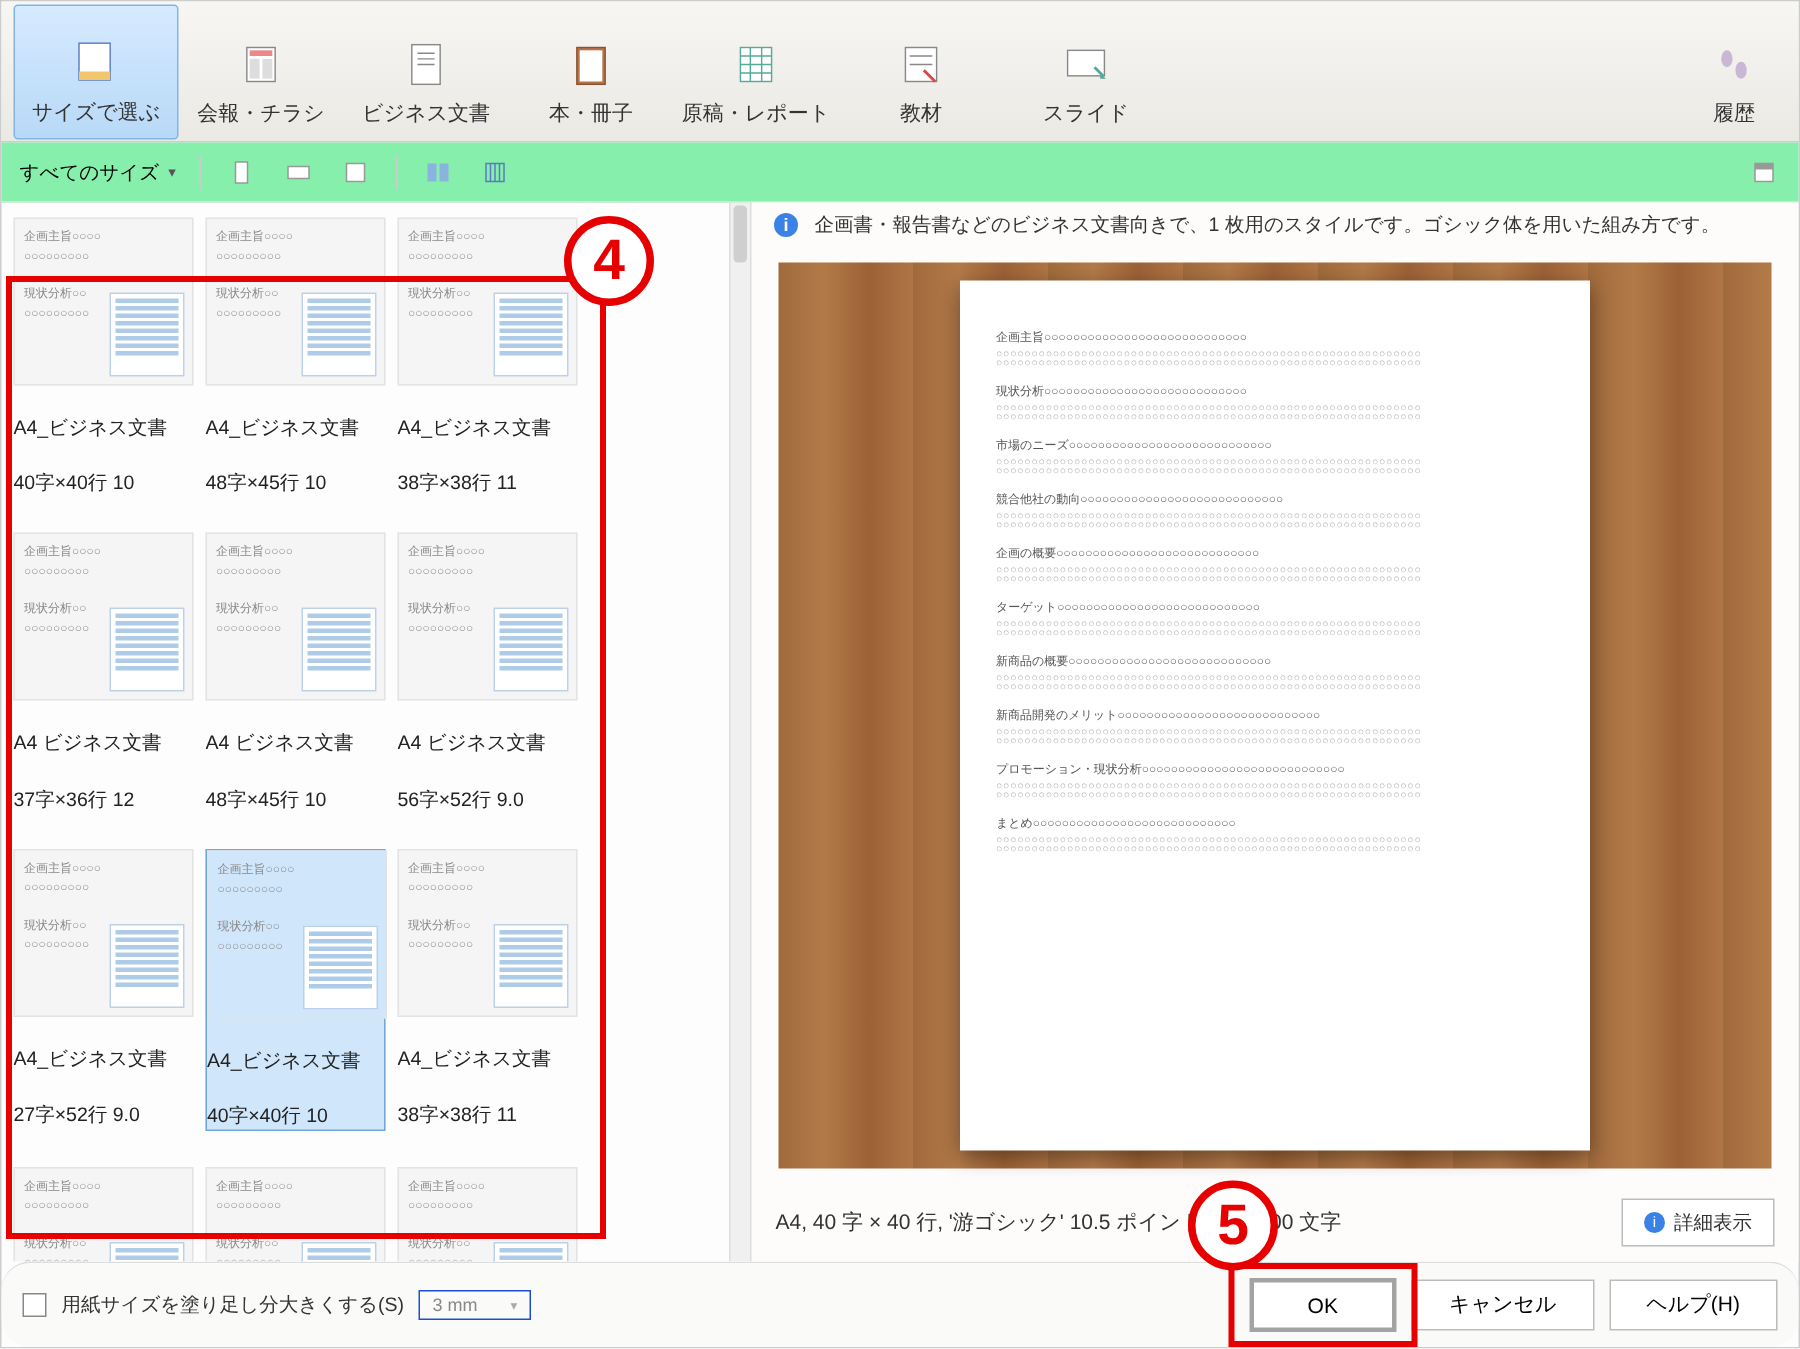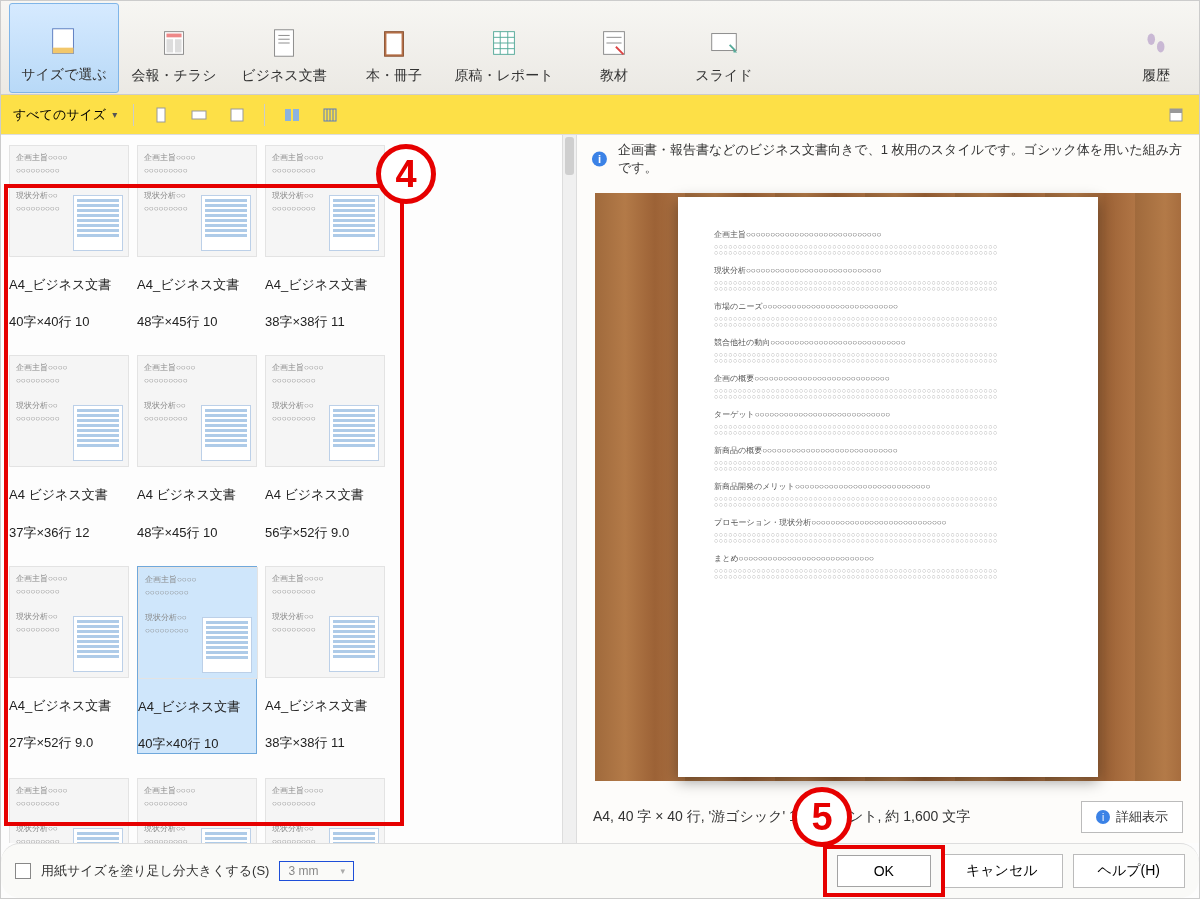--- a/index.html
+++ b/index.html
@@ -72,21 +72,21 @@
   justify-content: center;
 }
 .ribbon-icon svg { width: 34px; height: 34px; }
 .toolbar2 {
   display: flex;
   align-items: center;
   height: 40px;
   padding: 0 6px;
   border-bottom: 1px solid #ddd;
   gap: 4px;
-  background: #fde047;
+  background: #86efac;
 }
 .size-filter {
   display: flex;
   align-items: center;
   gap: 6px;
   font-size: 13px;
   padding: 2px 6px;
 }
 .size-filter-arrow { font-size: 10px; color: #555; }
 .tb-sep { width: 1px; height: 22px; background: #ccc; margin: 0 6px; }
@@ -99,21 +99,21 @@
   border: 1px solid transparent;
 }
 .tb-btn svg { width: 18px; height: 18px; }
 .tb-right { margin-left: auto; display:flex; align-items:center; gap:4px;}
 .main {
   flex: 1;
   display: flex;
   min-height: 0;
 }
 .left-pane {
-  width: 576px;
+  width: 500px;
   display: flex;
   flex-direction: column;
   border-right: 1px solid #ddd;
   position: relative;
 }
 .gallery-wrap {
   flex: 1;
   overflow: hidden;
   position: relative;
 }
@@ -258,21 +258,21 @@
   position: relative;
   display: flex;
   align-items: center;
   justify-content: center;
 }
 .doc-page {
   width: 420px;
   height: 580px;
   background: #fff;
   box-shadow: 0 4px 14px rgba(0,0,0,0.4);
-  padding: 32px 36px;
+  padding: 32px 24px;
   display: flex;
   flex-direction: column;
   gap: 10px;
   overflow: hidden;
 }
 .doc-section { }
 .doc-heading {
   font-size: 8px;
   color: #555;
   margin-bottom: 3px;
@@ -344,21 +344,21 @@
   justify-content:space-between;
 }
 .footer-spacer { flex: 1; }
 .footer-btn {
   padding: 7px 24px;
   border: 1px solid #bbb;
   background: #fff;
   font-size: 14px;
 }
 .footer-btn.ok {
-  border: 1px solid #a3a3a3;
+  border: 3px solid #a3a3a3;
   padding: 7px 36px;
   text-align: center;
 }
 .ok-highlight {
   position: absolute;
   border: 4px solid #e60000;
   pointer-events: none;
   z-index: 25;
 }
 </style>

